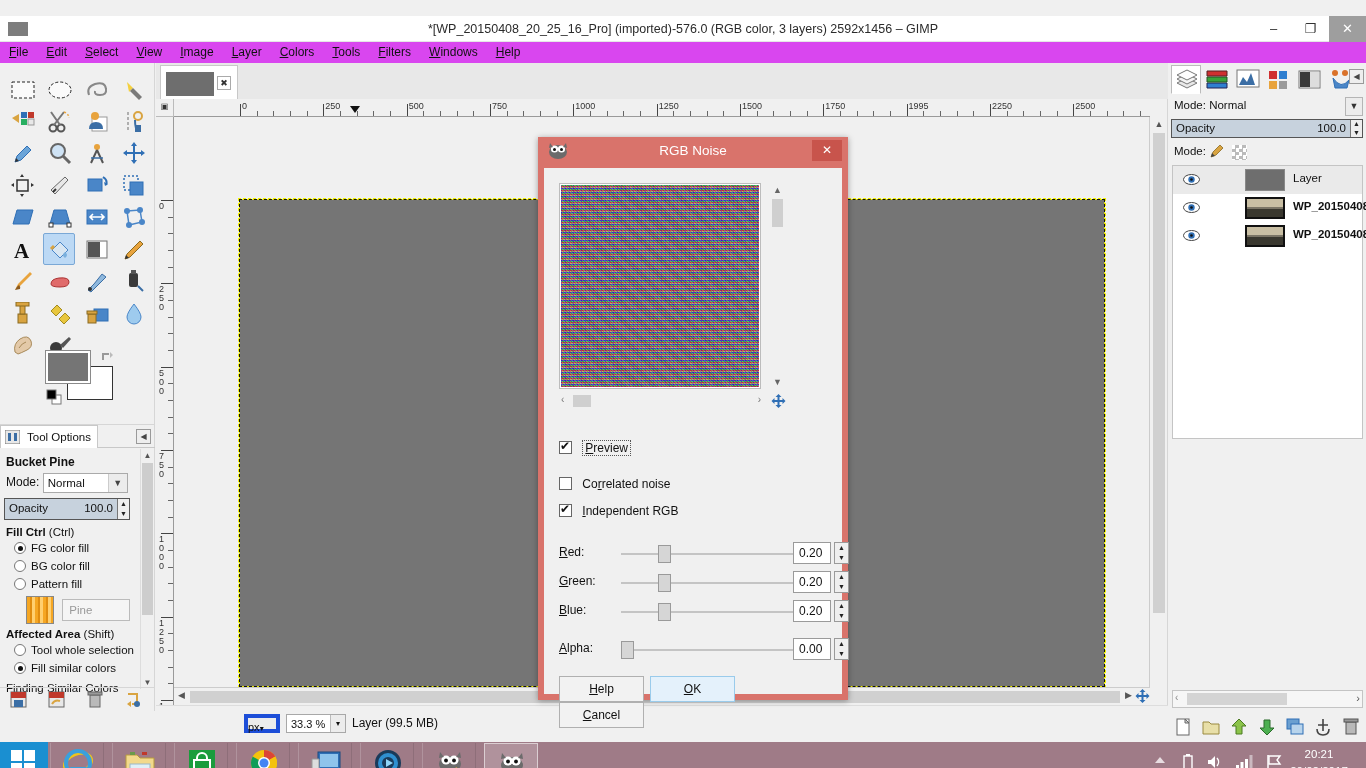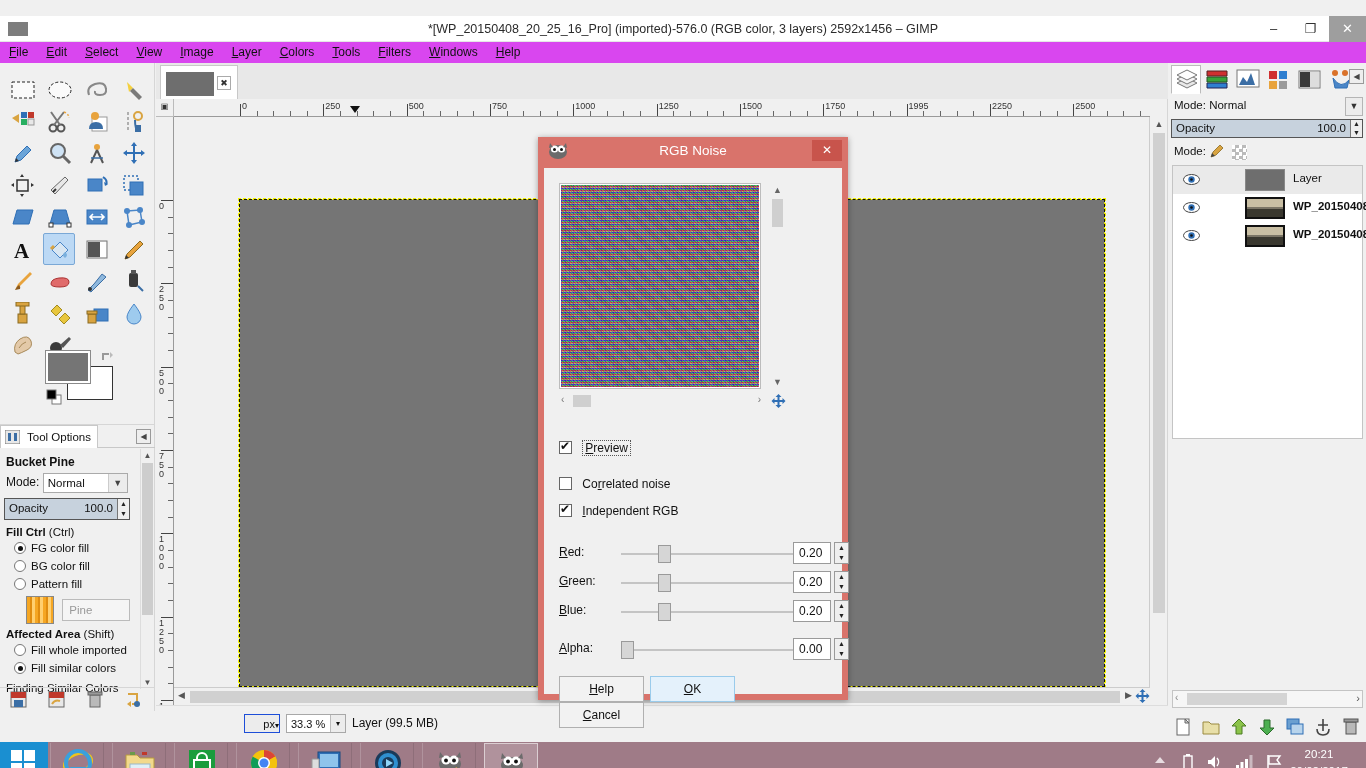--- a/index.html
+++ b/index.html
@@ -222,22 +222,22 @@
   }
   .sb-arrow { position: absolute; text-align: center; font-size: 9px; color: #555; }
   .sb-thumb { position: absolute; background: #d0d0d0; }
 
   #statusbar {
     position: absolute; left: 0; bottom: 0; width: 1012px; height: 36px;
     background: #f0f0f0; border-top: 1px solid #ddd;
   }
   #unit-combo {
     position: absolute; left: 88px; top: 8px; width: 36px; height: 19px;
-    background: #ececec; border: 1px solid #1d4ed8; font-size: 11px;
-    line-height: 18px; text-align: right; color: #111;
+    background: #ececec; border: 4px solid #1d4ed8; font-size: 11px;
+    line-height: 18px; text-align: left; color: #111;
   }
   #zoom-box {
     position: absolute; left: 130px; top: 8px; width: 60px; height: 19px;
     background: #fff; border: 1px solid #a8a8a8; font-size: 11px;
     line-height: 18px; color: #111; padding-left: 4px;
   }
   #zoom-arrow {
     position: absolute; right: 0; top: 0; width: 15px; height: 17px;
     background: #ececec; border-left: 1px solid #bbb;
     text-align: center; line-height: 17px; font-size: 8px;
@@ -721,21 +721,21 @@
       <div id="pattern-row">
         <span id="pattern-swatch"></span>
         <span id="pattern-name">Pine</span>
       </div>
 
       <div class="sect-head">
         <b>Affected Area</b>
         <span>(Shift)</span>
       </div>
       <div id="affected-areas">
-          <div class="radio-row"><span class="radio"></span><span>Fill whole imported</span></div>
+          <div class="radio-row"><span class="radio"></span><span>Tool whole selection</span></div>
           <div class="radio-row"><span class="radio on"></span><span>Fill similar colors</span></div>
         </div>
 
       <div class="sect-head" style="margin-top:6px;">Finding Similar Colors</div>
     </div>
 
     <div id="to-scrollbar">
       <div class="up">▲</div>
       <div class="thumb"></div>
       <div class="dn">▼</div>

